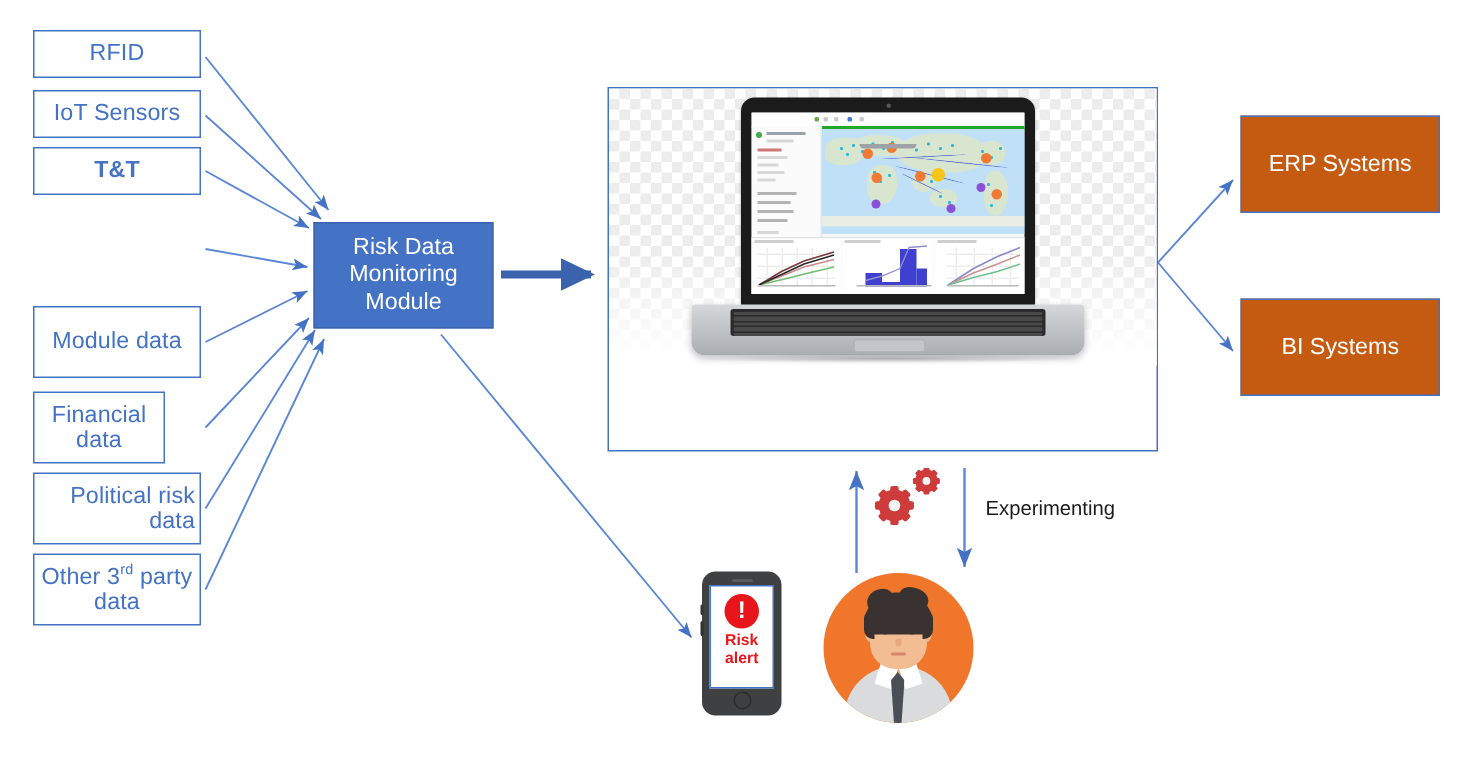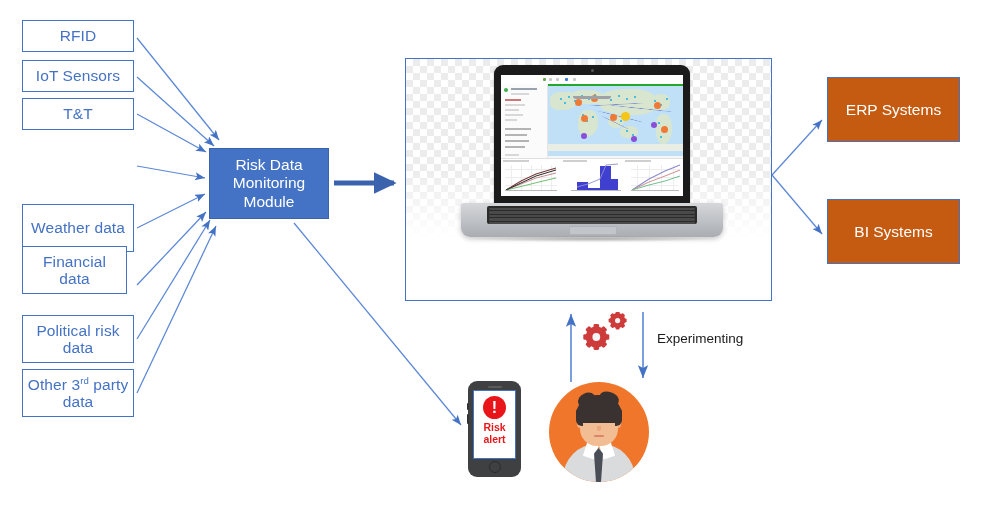--- a/index.html
+++ b/index.html
@@ -227,34 +227,34 @@
   </svg>
 
   <div class="src-box" style="left:22px;top:20px;width:112px;height:32px;">
     <span>RFID</span>
   </div>
 
   <div class="src-box" style="left:22px;top:60px;width:112px;height:32px;">
     <span>IoT Sensors</span>
   </div>
 
-  <div class="src-box" style="left:22px;top:98px;width:112px;height:32px;">
+  <div class="src-box" style="left:22px;top:98px;width:112px;height:32px;font-weight:bold;">
     <span>T&amp;T</span>
   </div>
 
 
   <div class="src-box" style="left:22px;top:204px;width:112px;height:48px;">
-    <span>Weather data</span>
-  </div>
-
-  <div class="src-box" style="left:22px;top:246px;width:105px;height:48px;">
+    <span>Module data</span>
+  </div>
+
+  <div class="src-box" style="left:22px;top:261px;width:88px;height:48px;">
     <span>Financial data</span>
   </div>
 
-  <div class="src-box" style="left:22px;top:315px;width:112px;height:48px;">
+  <div class="src-box" style="left:22px;top:315px;width:112px;height:48px;text-align:right;">
     <span>Political risk data</span>
   </div>
 
   <div class="src-box" style="left:22px;top:369px;width:112px;height:48px;">
     <span>Other 3<sup>rd</sup> party data</span>
   </div>
 
   <div id="module">
     <span>Risk Data Monitoring Module</span>
   </div>

